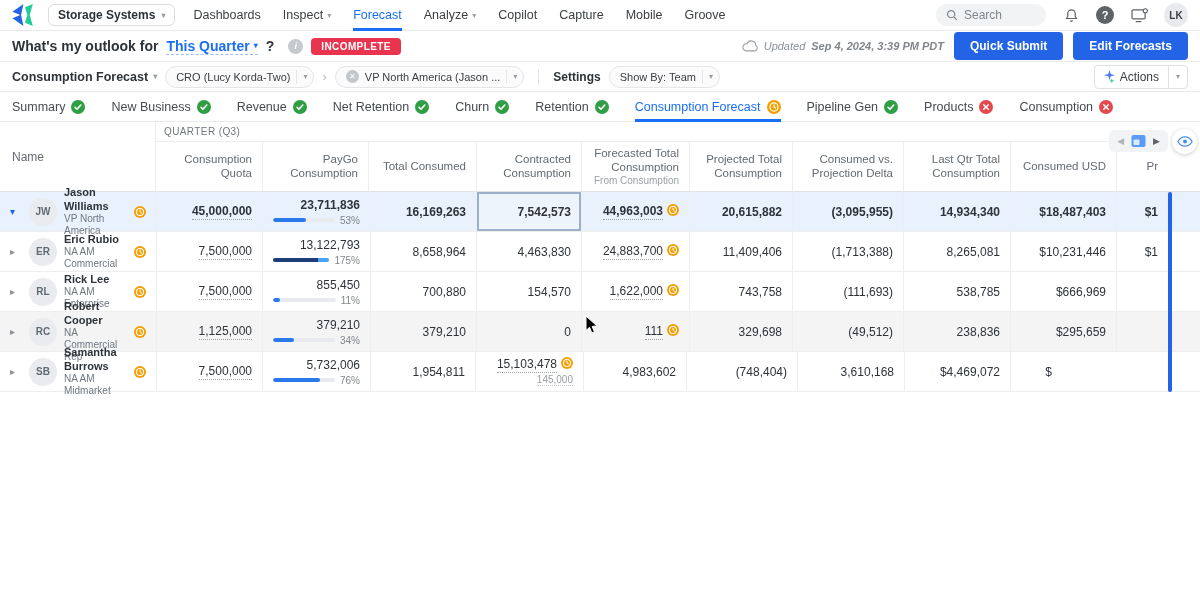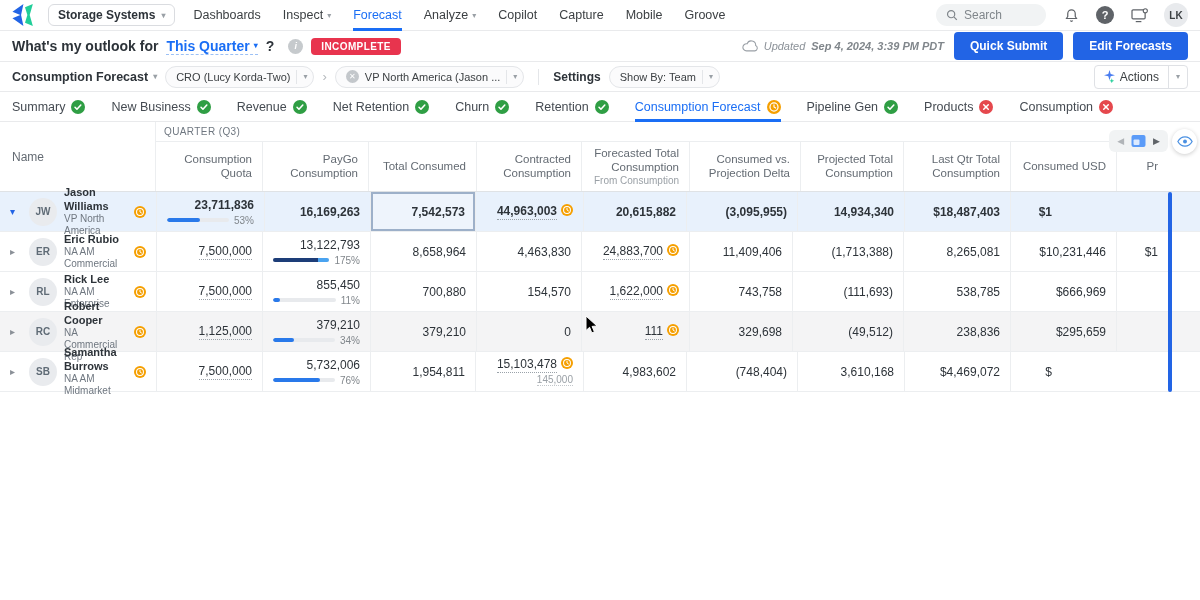--- a/index.html
+++ b/index.html
@@ -321,25 +321,25 @@
           <div class="hcell" style="width: 108px;">
             <span>Total Consumed</span>
           </div>
           <div class="hcell" style="width: 105px;">
             <span>Contracted Consumption</span>
           </div>
           <div class="hcell" style="width: 108px;">
             <span>Forecasted Total Consumption</span>
             <span class="sub">From Consumption</span>
           </div>
+          <div class="hcell" style="width: 103px;">
+            <span>Projected Total Consumption</span>
+          </div>
           <div class="hcell" style="width: 111px;">
             <span>Consumed vs. Projection Delta</span>
-          </div>
-          <div class="hcell" style="width: 103px;">
-            <span>Projected Total Consumption</span>
           </div>
           <div class="hcell" style="width: 107px;">
             <span>Last Qtr Total Consumption</span>
           </div>
           <div class="hcell" style="width: 106px;">
             <span>Consumed USD</span>
           </div>
           <div class="hcell" style="width: 52px;">
             <span>Pr</span>
           </div>
@@ -356,20 +356,23 @@
             <div class="rl">VP North America</div>
           </span>
           <span class="name-clock">
             <svg width="12" height="12" viewBox="0 0 16 16" style="flex:none">
               <circle cx="8" cy="8" r="8" fill="#f59f00"></circle>
               <circle cx="8" cy="8" r="4.6" fill="none" stroke="#fff" stroke-width="1.4"></circle>
               <path d="M8 5.6V8l1.9 1.2" fill="none" stroke="#fff" stroke-width="1.3" stroke-linecap="round"></path>
             </svg>
           </span>
         </div>
+        <div class="cell" style="width: 106px;">
+          <span class="dotted num">45,000,000</span>
+        </div>
         <div class="cell" style="width: 108px;">
           <span class="num">23,711,836</span>
           <span class="bar-row">
             <span class="track">
               <span class="fill" style="width:53%"></span>
             </span>
             <span class="pct">53%</span>
           </span>
         </div>
         <div class="cell" style="width: 106px;">

